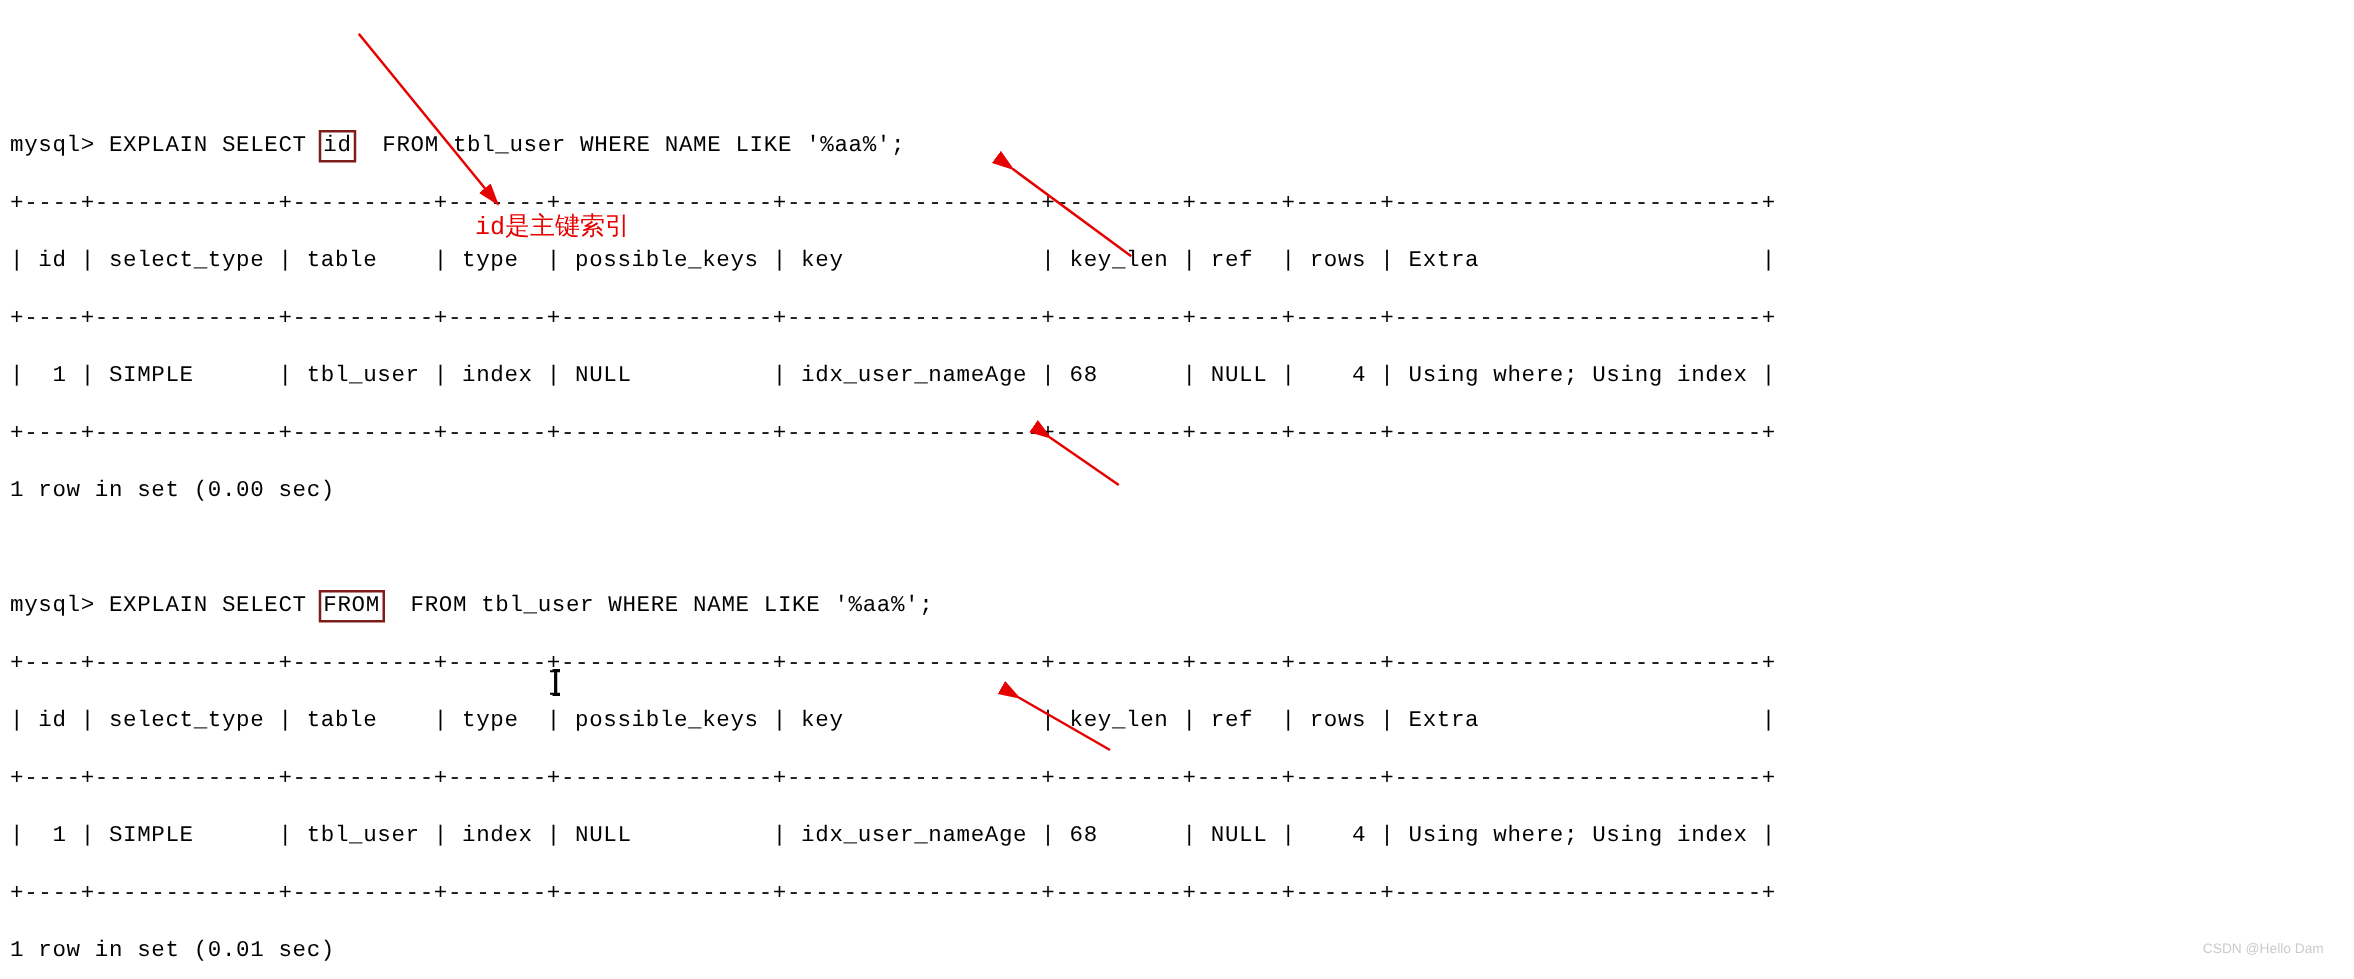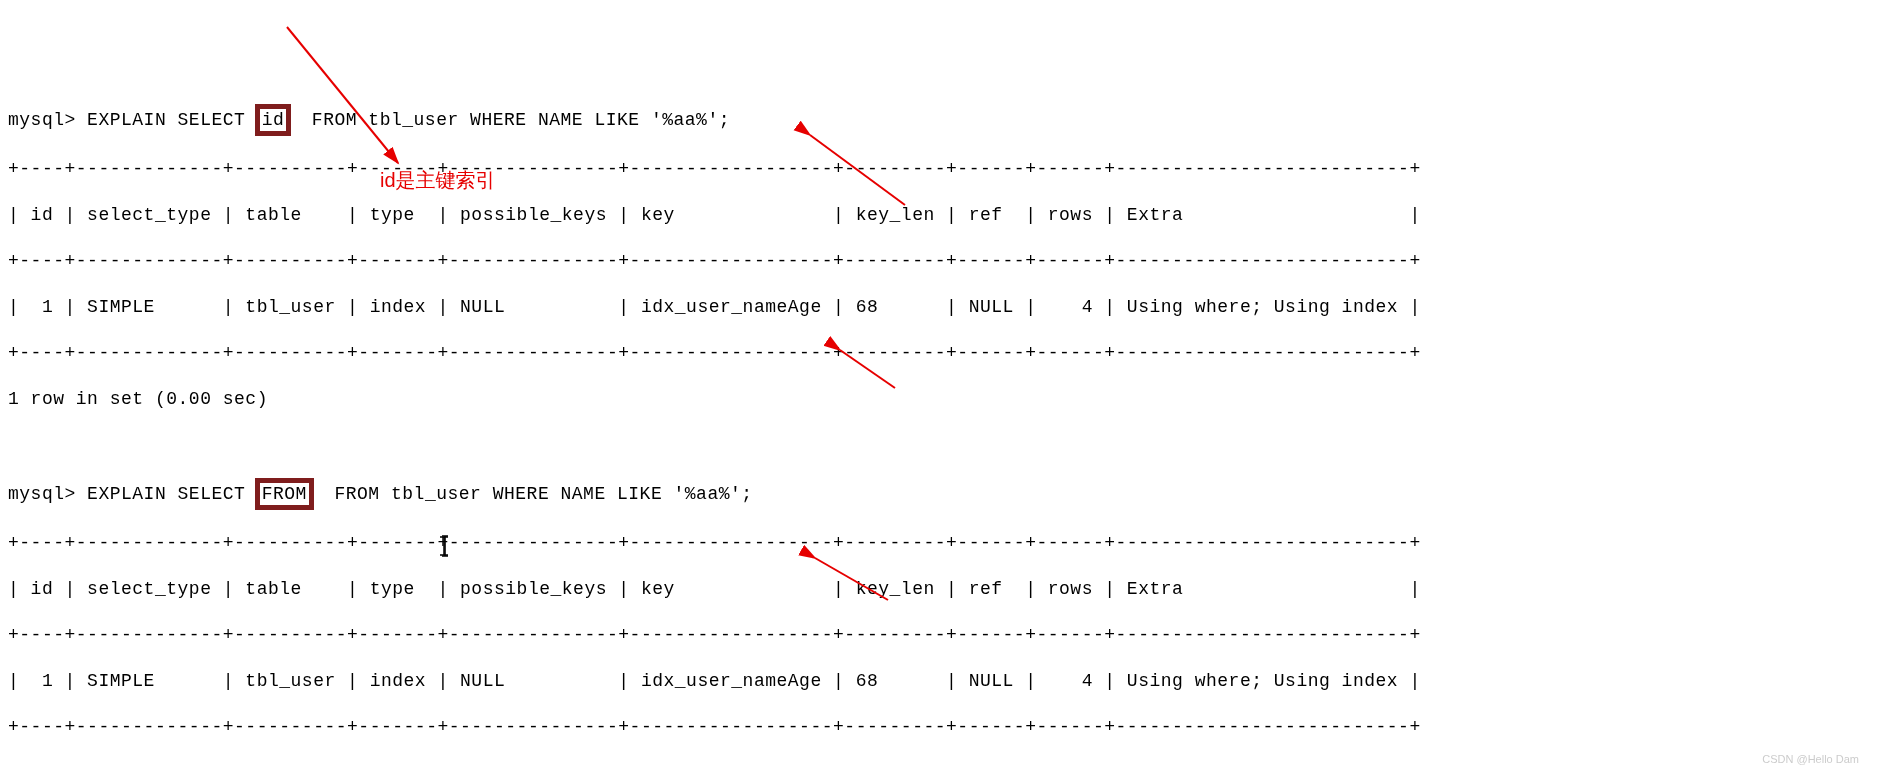--- a/index.html
+++ b/index.html
@@ -14,30 +14,30 @@
     width: 1883px;
     height: 783px;
     overflow: hidden;
   }
   .terminal {
     padding: 4px 8px;
     letter-spacing: 0.5px;
   }
   .line { line-height: 26px; }
   .redbox {
-    border: 5px solid #7f1d1d;
+    border: 2px solid #7f1d1d;
     padding: 0 2px;
     margin: 0 -2px;
     display: inline-block;
     line-height: 22px;
   }
   .annotation {
     position: absolute;
     color: #e60000;
-    font-family: Liberation Sans, sans-serif;
+    font-family: Liberation Mono, monospace;
     font-size: 20px;
     white-space: nowrap;
   }
   .arrow {
     position: absolute;
     pointer-events: none;
   }
   .watermark {
     position: absolute;
     bottom: 18px;
@@ -60,20 +60,21 @@
 <div class="line">|  1 | SIMPLE      | tbl_user | index | NULL          | idx_user_nameAge | 68      | NULL |    4 | Using where; Using index |</div>
 <div class="line">+----+-------------+----------+-------+---------------+------------------+---------+------+------+--------------------------+</div>
 <div class="line">1 row in set (0.00 sec)</div>
 <div class="line"> </div>
 <div class="line"><span>mysql&gt;</span><span> EXPLAIN SELECT </span><span class="redbox">FROM</span><span>  FROM tbl_user WHERE NAME LIKE '%aa%';</span></div>
 <div class="line">+----+-------------+----------+-------+---------------+------------------+---------+------+------+--------------------------+</div>
 <div class="line">| id | select_type | table    | type  | possible_keys | key              | key_len | ref  | rows | Extra                    |</div>
 <div class="line">+----+-------------+----------+-------+---------------+------------------+---------+------+------+--------------------------+</div>
 <div class="line">|  1 | SIMPLE      | tbl_user | index | NULL          | idx_user_nameAge | 68      | NULL |    4 | Using where; Using index |</div>
 <div class="line">+----+-------------+----------+-------+---------------+------------------+---------+------+------+--------------------------+</div>
+<div class="line">1 row in set (0.01 sec)</div>
 
 
 
 
 
 
 
 
 
 

